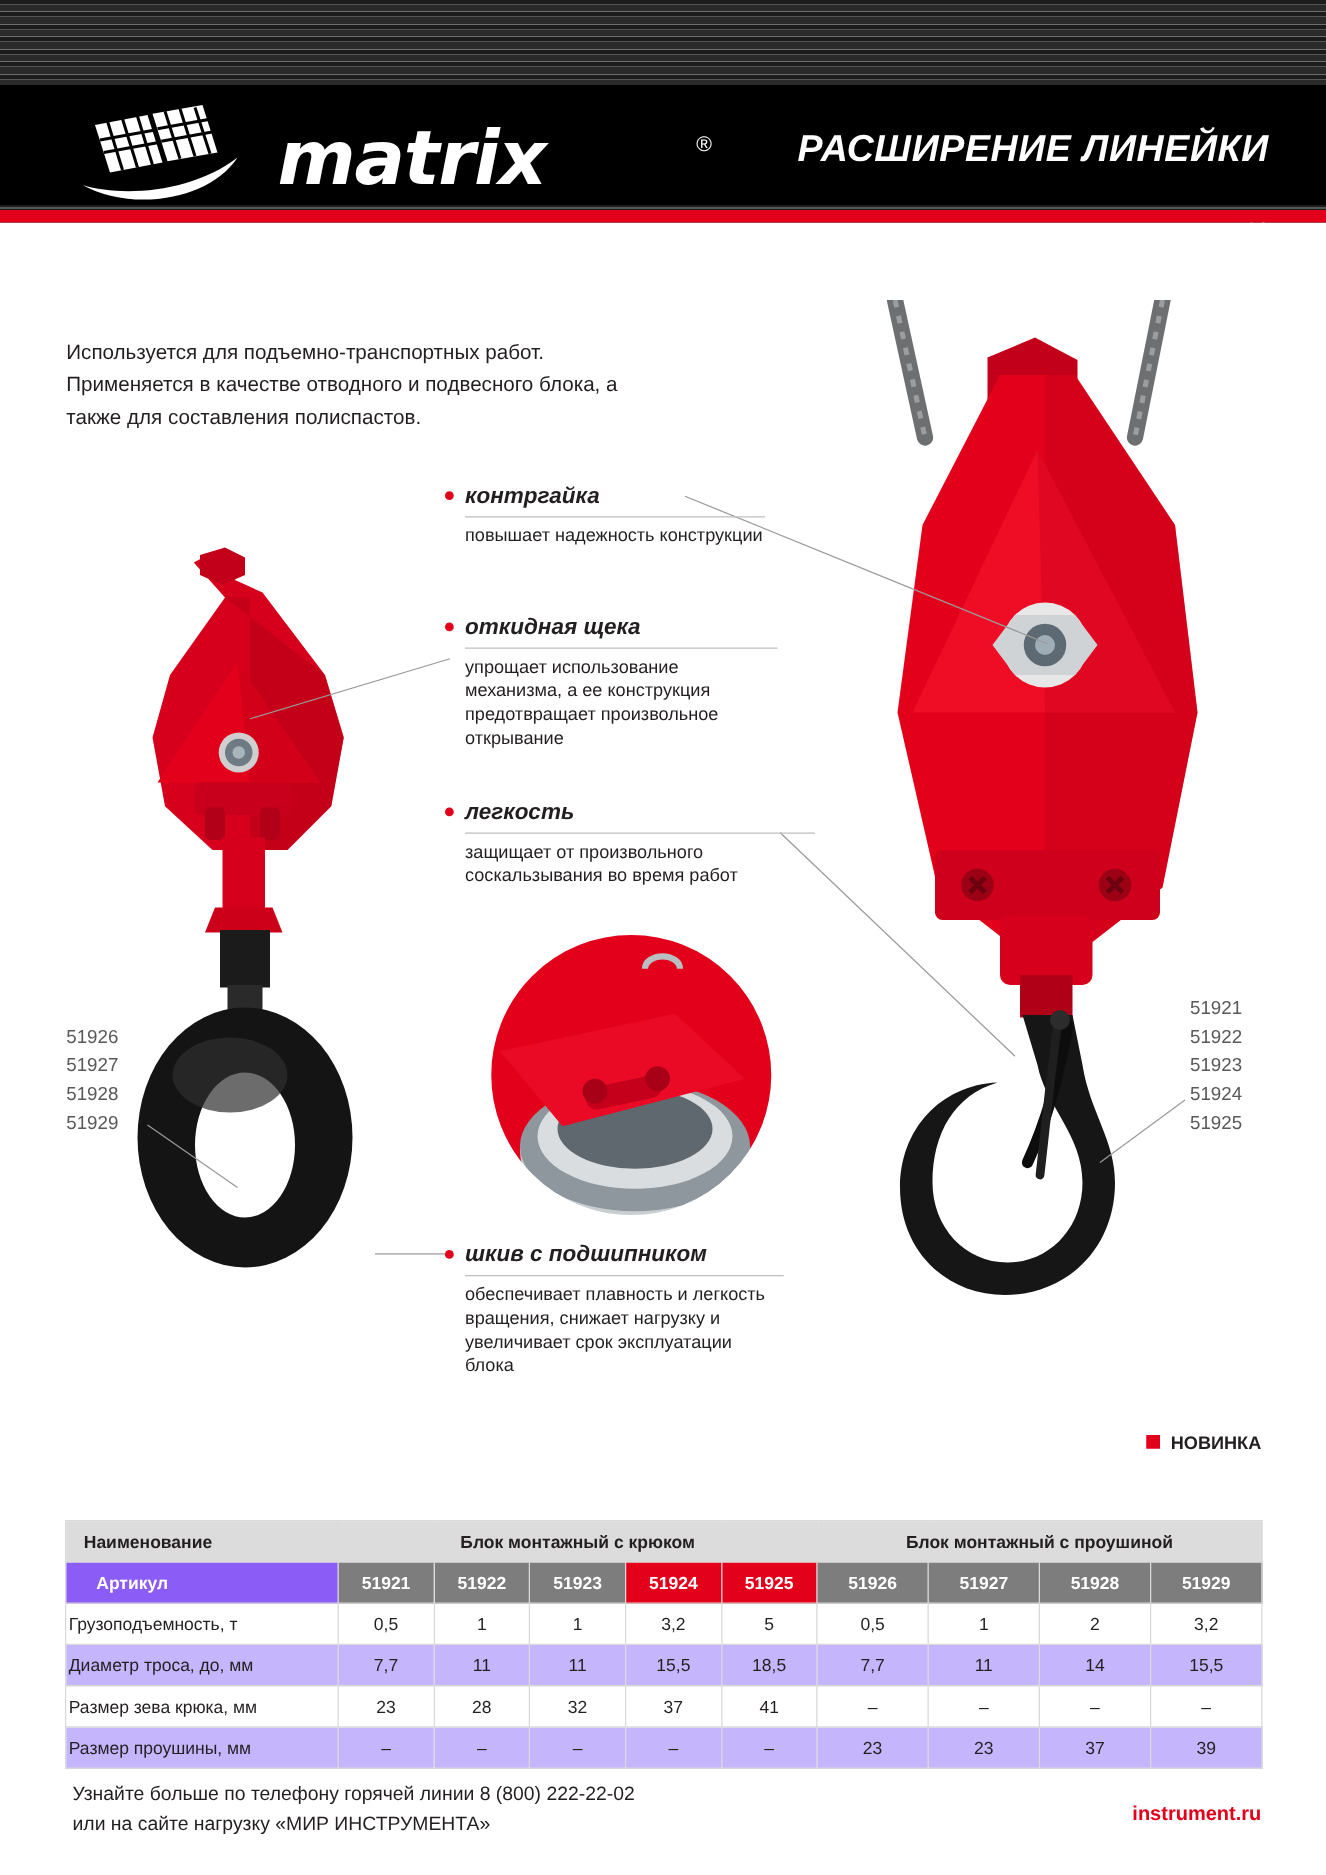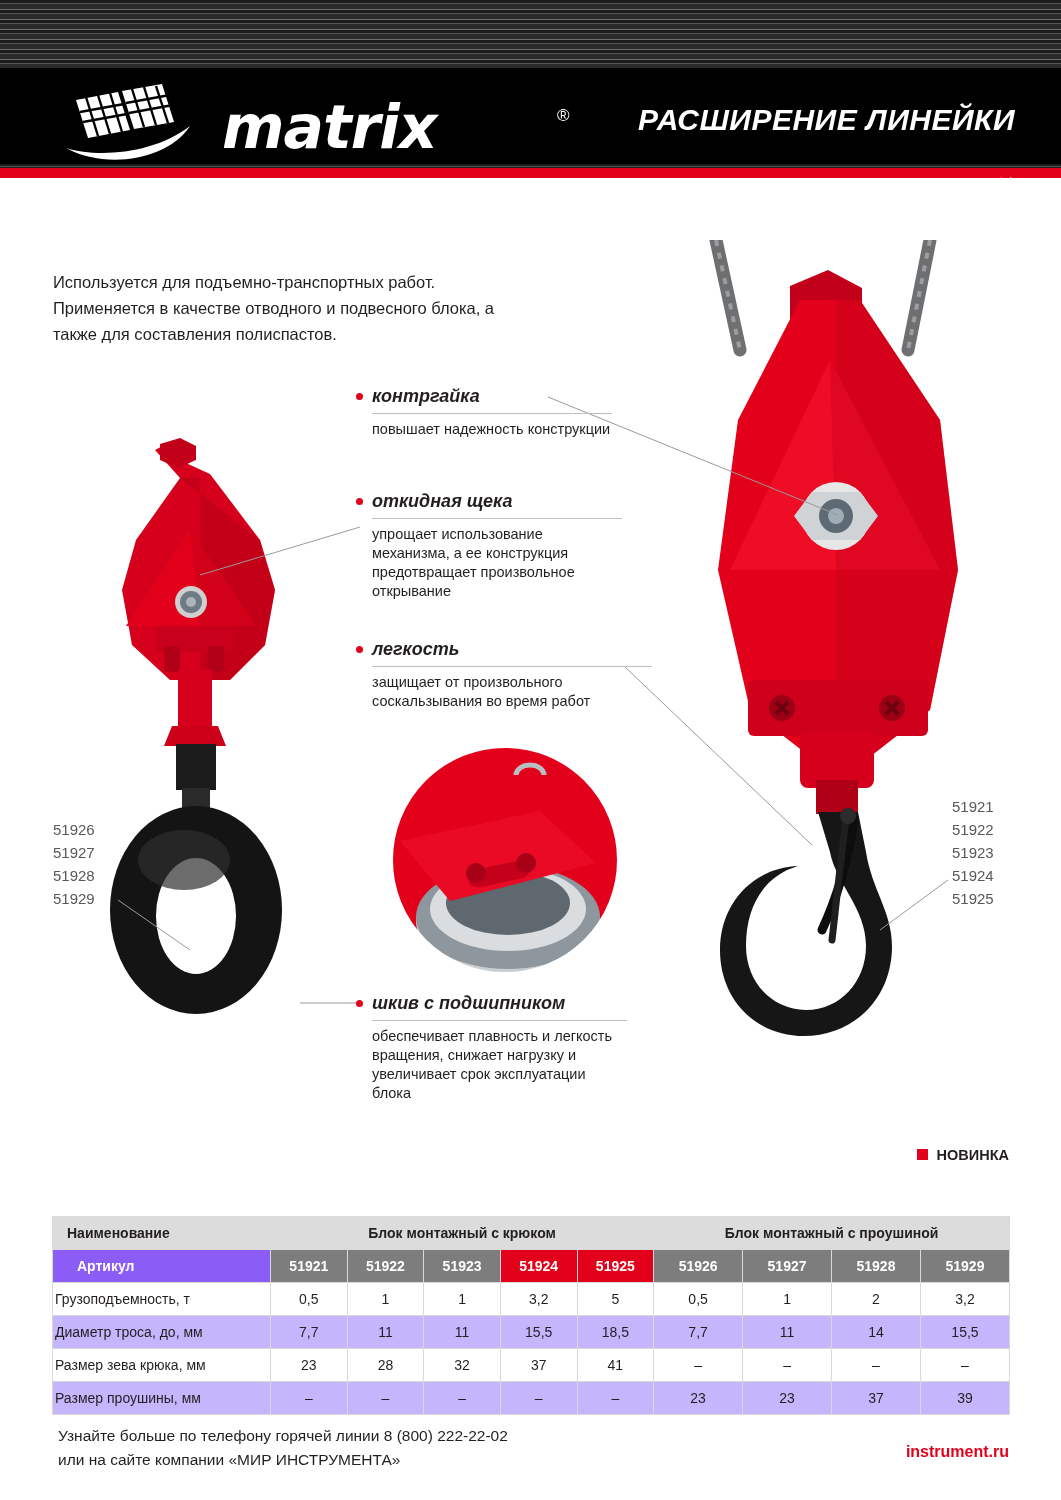--- a/index.html
+++ b/index.html
@@ -468,15 +468,15 @@
         <td>23</td>
         <td>37</td>
         <td>39</td>
       </tr>
     </tbody>
   </table>
 </div>
 
 <div class="footer-text">
   <div>Узнайте больше по телефону горячей линии 8 (800) 222-22-02</div>
-  <div>или на сайте компании «МИР ИНСТРУМЕНТА»</div>
+  <div>или на сайте нагрузку «МИР ИНСТРУМЕНТА»</div>
 </div>
 <div class="footer-site">instrument.ru</div>
 
 </body></html>

